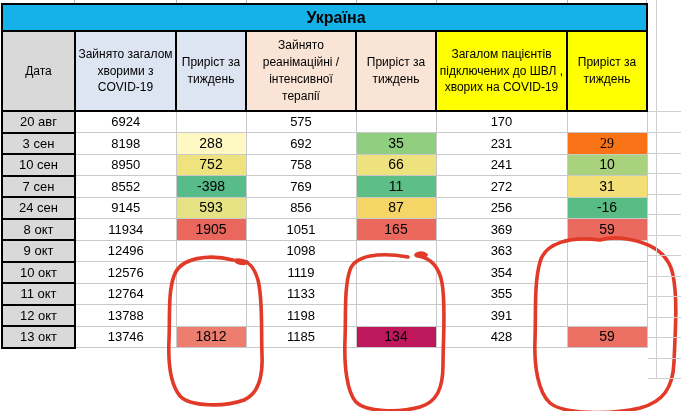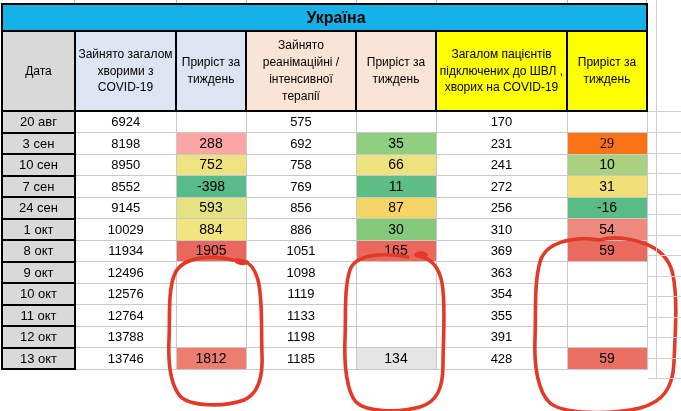--- a/index.html
+++ b/index.html
@@ -60,21 +60,21 @@
           <td class="col-num">6924</td>
           <td class="col-inc"></td>
           <td class="col-num">575</td>
           <td class="col-inc"></td>
           <td class="col-num">170</td>
           <td class="col-inc"></td>
         </tr>
         <tr>
           <td class="col-date">3 сен</td>
           <td class="col-num">8198</td>
-          <td class="col-inc" style="background: #fca5a5; margin-top: 48px;">288</td>
+          <td class="col-inc" style="background: #fef9c3; margin-top: 48px;">288</td>
           <td class="col-num">692</td>
           <td class="col-inc" style="background: rgb(144, 206, 128);">35</td>
           <td class="col-num">231</td>
           <td class="col-inc" style="background: #f97316; font-family: Liberation Serif, serif;">29</td>
         </tr>
         <tr>
           <td class="col-date">10 сен</td>
           <td class="col-num">8950</td>
           <td class="col-inc" style="background: rgb(239, 227, 128);">752</td>
           <td class="col-num">758</td>
@@ -94,29 +94,20 @@
         <tr>
           <td class="col-date">24 сен</td>
           <td class="col-num">9145</td>
           <td class="col-inc" style="background: rgb(228, 226, 130);">593</td>
           <td class="col-num">856</td>
           <td class="col-inc" style="background: rgb(245, 213, 102);">87</td>
           <td class="col-num">256</td>
           <td class="col-inc" style="background: rgb(90, 188, 133);">-16</td>
         </tr>
         <tr>
-          <td class="col-date">1 окт</td>
-          <td class="col-num">10029</td>
-          <td class="col-inc" style="background: rgb(241, 229, 128);">884</td>
-          <td class="col-num">886</td>
-          <td class="col-inc" style="background: rgb(132, 202, 123);">30</td>
-          <td class="col-num">310</td>
-          <td class="col-inc" style="background: rgb(238, 138, 125);">54</td>
-        </tr>
-        <tr>
           <td class="col-date">8 окт</td>
           <td class="col-num">11934</td>
           <td class="col-inc" style="background: rgb(234, 103, 93); margin-top: 36px;">1905</td>
           <td class="col-num">1051</td>
           <td class="col-inc" style="background: rgb(234, 104, 92);">165</td>
           <td class="col-num">369</td>
           <td class="col-inc" style="background: rgb(234, 106, 96);">59</td>
         </tr>
         <tr>
           <td class="col-date">9 окт</td>
@@ -152,21 +143,21 @@
           <td class="col-num">1198</td>
           <td class="col-inc"></td>
           <td class="col-num">391</td>
           <td class="col-inc"></td>
         </tr>
         <tr>
           <td class="col-date">13 окт</td>
           <td class="col-num">13746</td>
           <td class="col-inc" style="background: rgb(237, 125, 111);">1812</td>
           <td class="col-num">1185</td>
-          <td class="col-inc" style="background: #e5e5e5;">134</td>
+          <td class="col-inc" style="background: #be185d;">134</td>
           <td class="col-num">428</td>
           <td class="col-inc" style="background: rgb(235, 111, 99);">59</td>
         </tr>
       </tbody>
   </table>
 </div>
 
 <svg class="annotations" width="681" height="411" viewBox="0 0 681 411">
   <path d="M 233 260 C 210 254 180 257 174 276 C 168 292 170 316 169 340
            C 168 363 170 384 180 396 C 190 407 225 407 244 400

